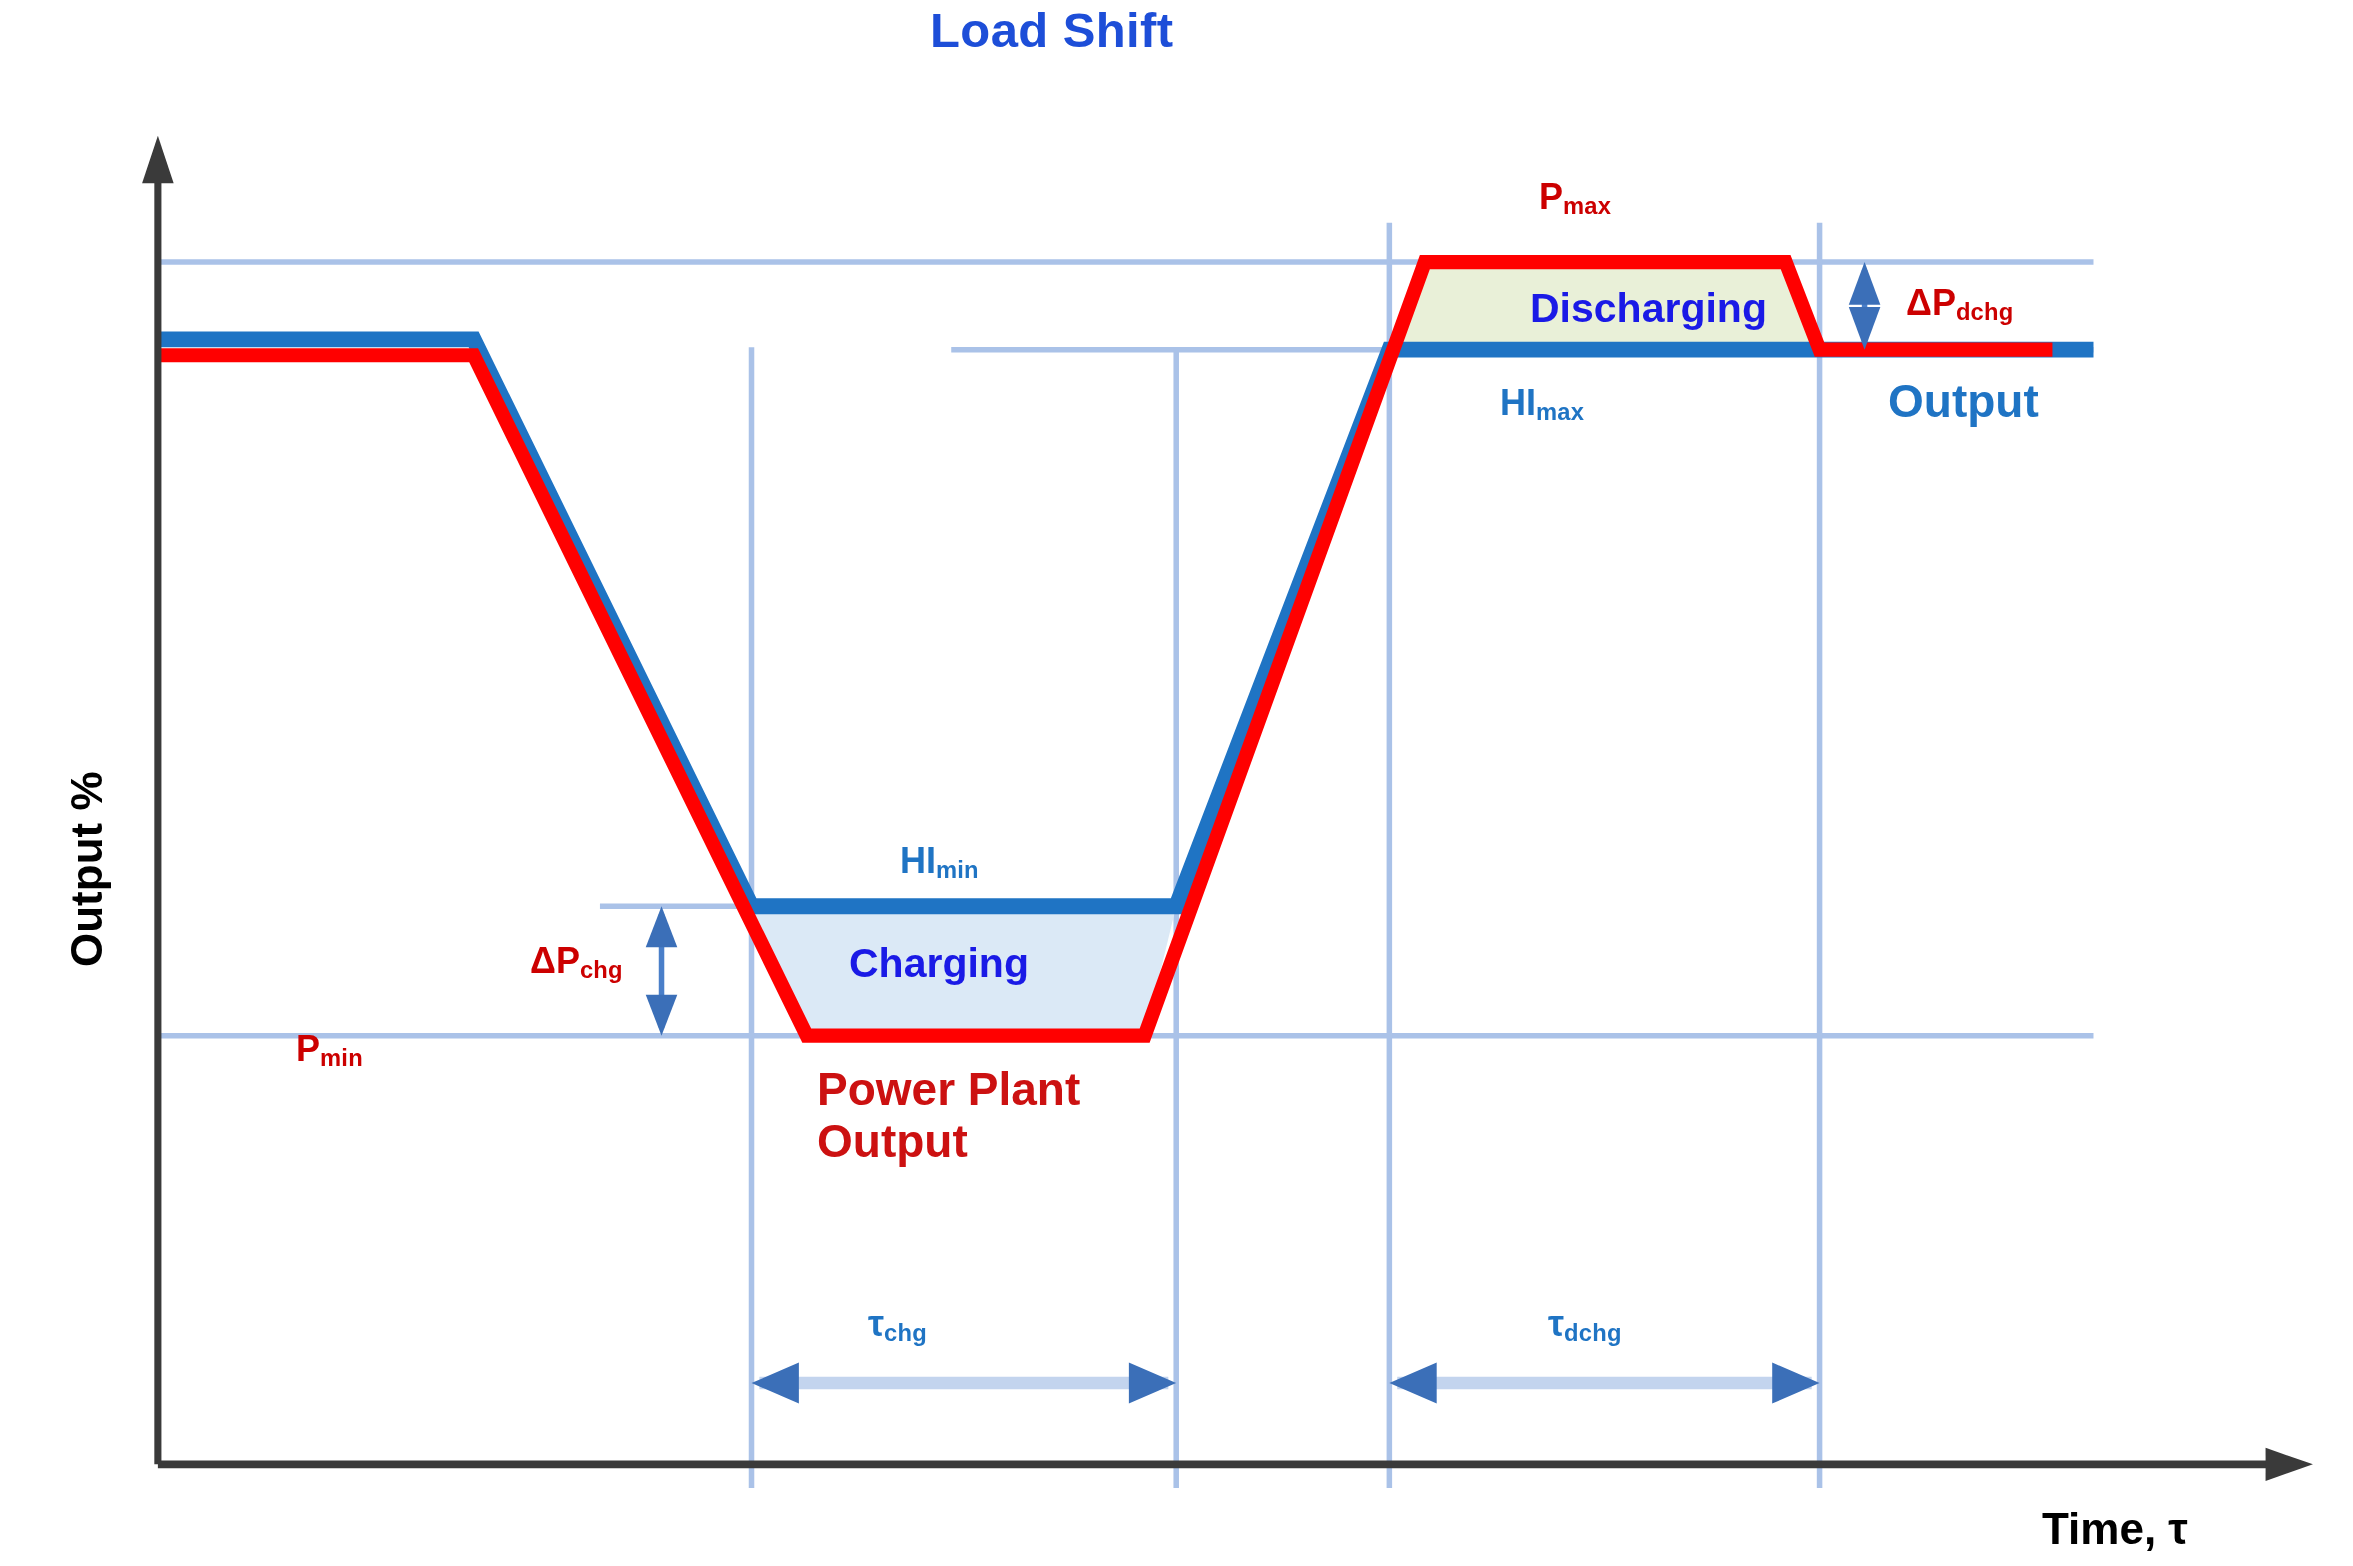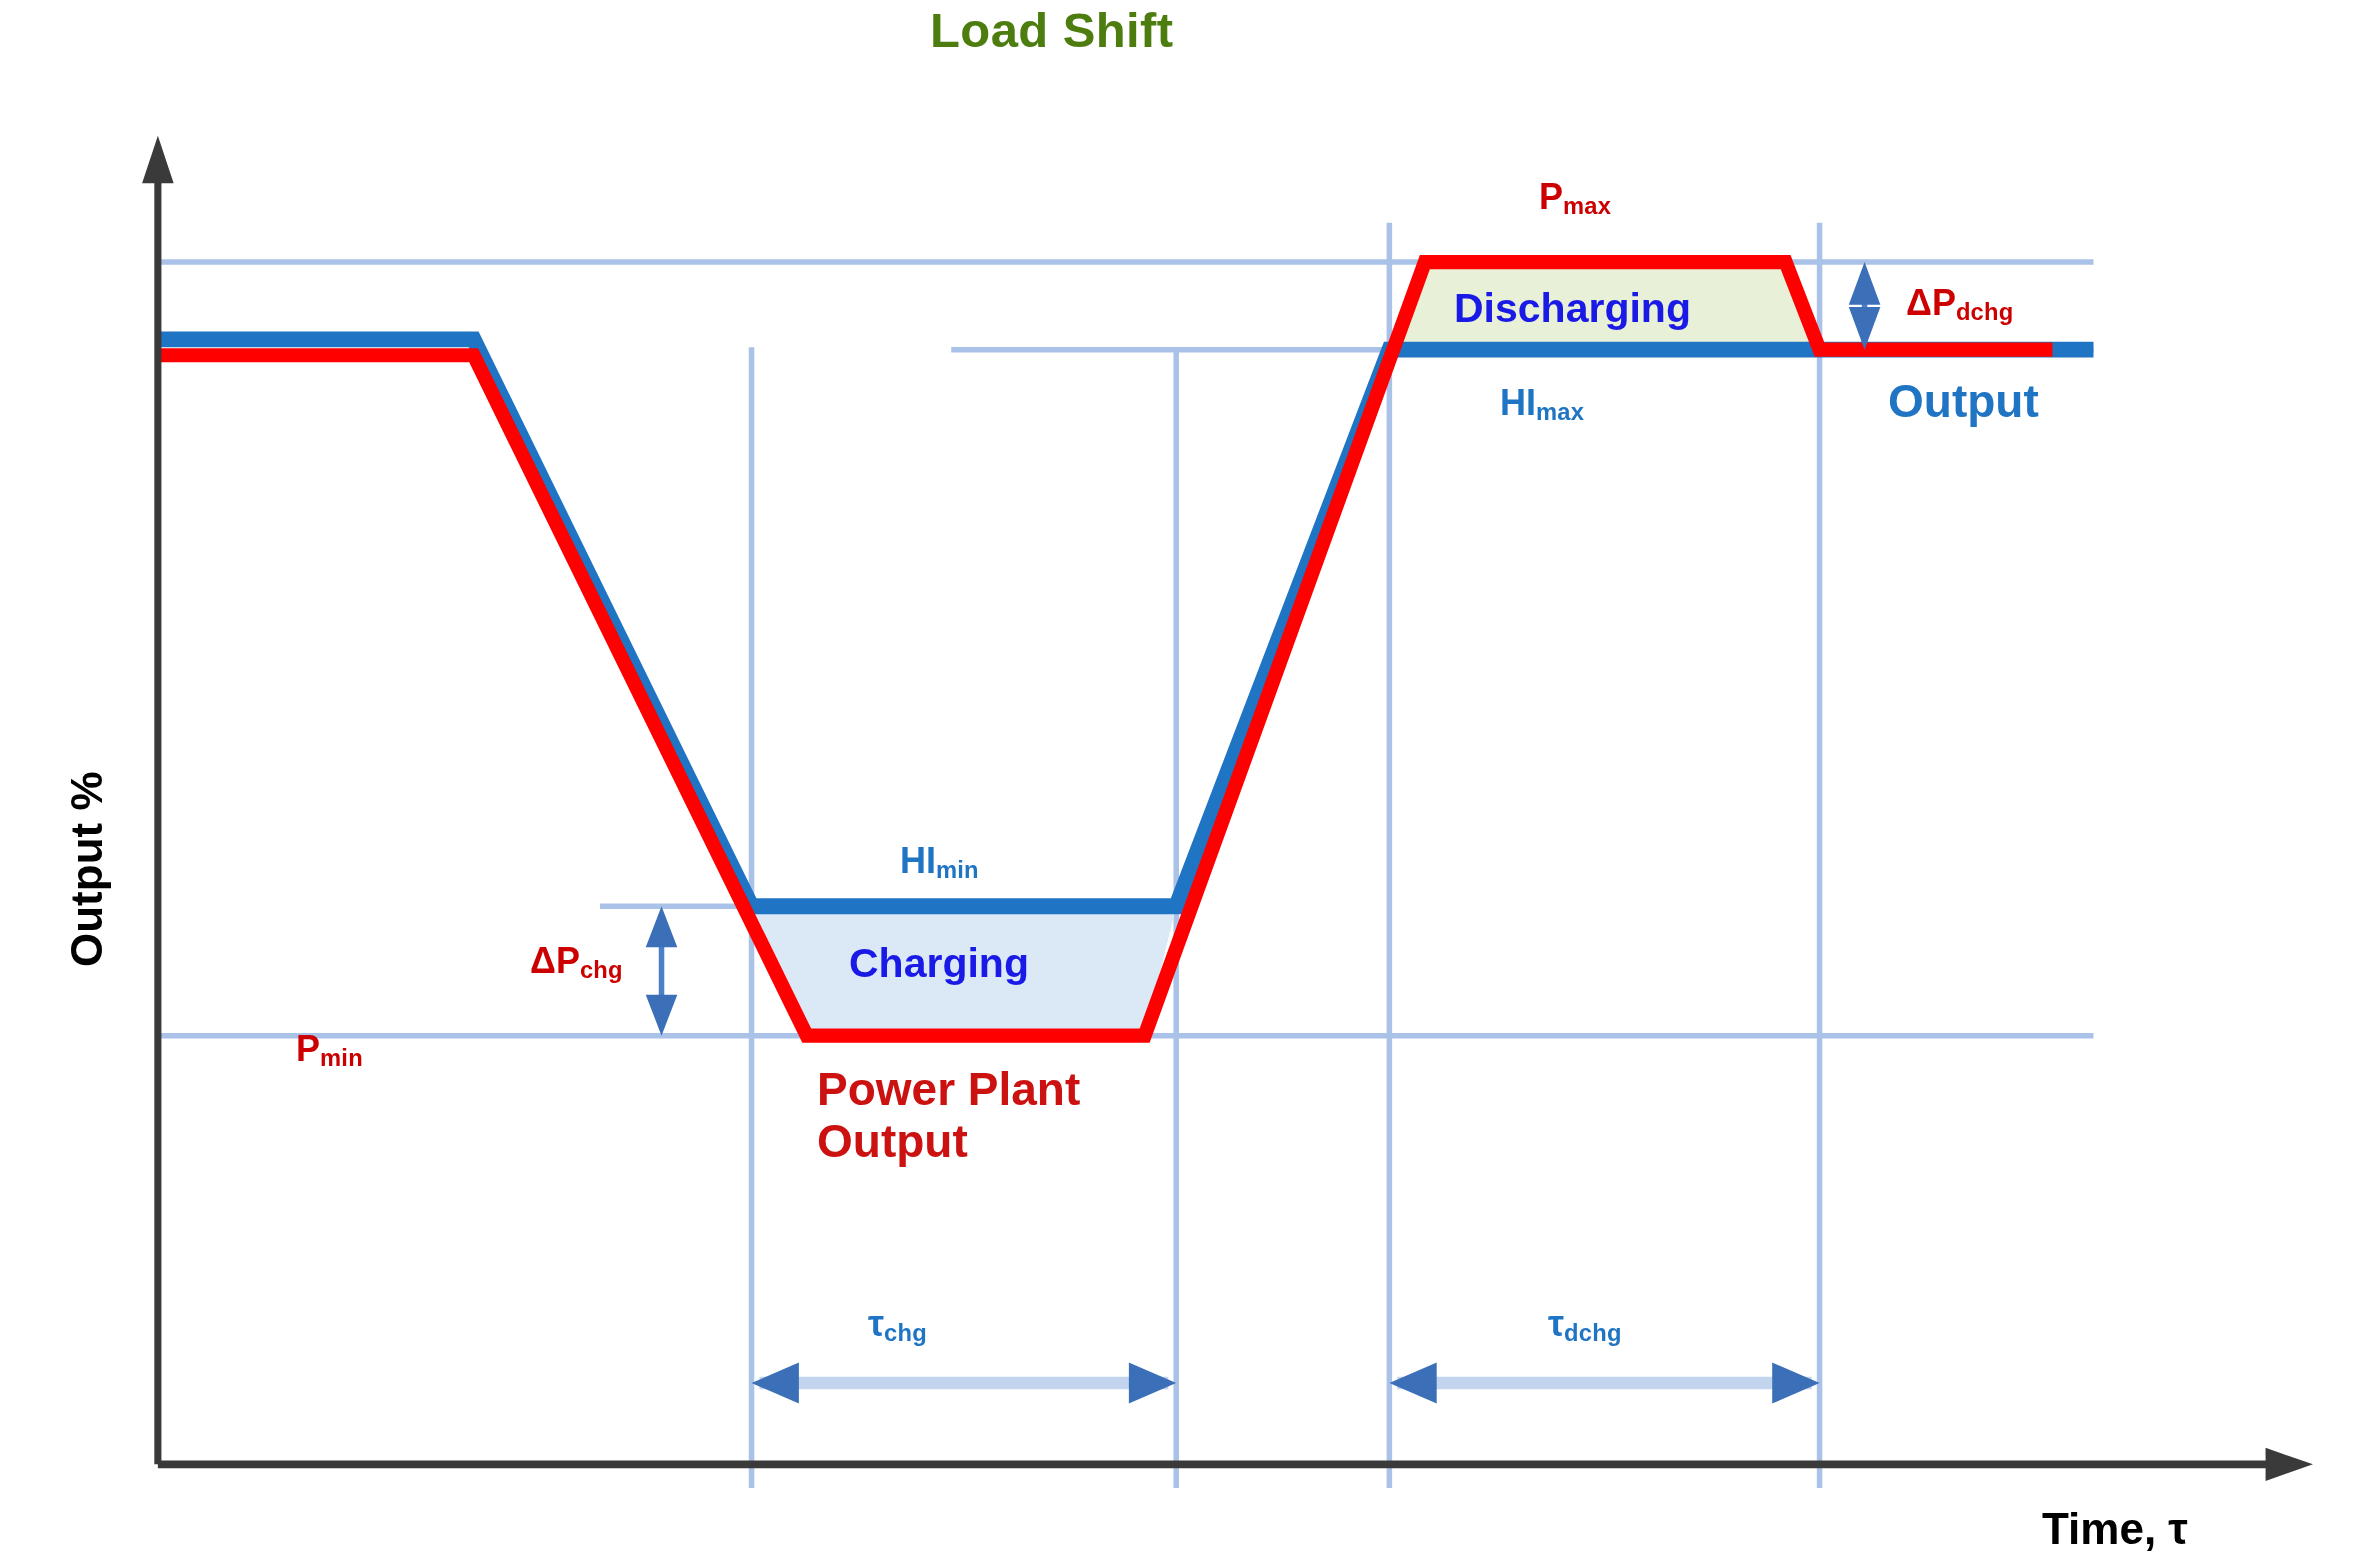--- a/index.html
+++ b/index.html
@@ -26,21 +26,21 @@
   }
   .txt {
     position: absolute;
     white-space: nowrap;
     font-family: "Liberation Sans", sans-serif;
     font-weight: bold;
     line-height: 1.12;
   }
   .title {
     font-size: 49px;
-    color: #4d7c0f;
+    color: #1d4ed8;
     letter-spacing: 0.4px;
   }
   .axis-label {
     font-size: 44px;
     color: #000000;
   }
   .ylabel {
     transform-origin: 0 0;
     transform: rotate(-90deg);
   }
@@ -160,21 +160,21 @@
   <div class="txt lbl-red" style="left:530px; top:941px;">
     <span>ΔP</span><sub>chg</sub>
   </div>
 
   <div class="txt lbl-red" style="left:1906px; top:283px;">
     <span>ΔP</span><sub>dchg</sub>
   </div>
 
   <div class="txt lbl-blue-dark" style="left:849px; top:941px;">Charging</div>
 
-  <div class="txt lbl-blue-dark" style="left:1454px; top:286px;">Discharging</div>
+  <div class="txt lbl-blue-dark" style="left:1530px; top:286px;">Discharging</div>
 
   <div class="txt lbl-blue-steam" style="left:1888px; top:376px;">
     <div>Output</div>
   </div>
 
   <div class="txt lbl-red-pp" style="left:817px; top:1064px;">
     <div>Power Plant</div>
     <div>Output</div>
   </div>
 

